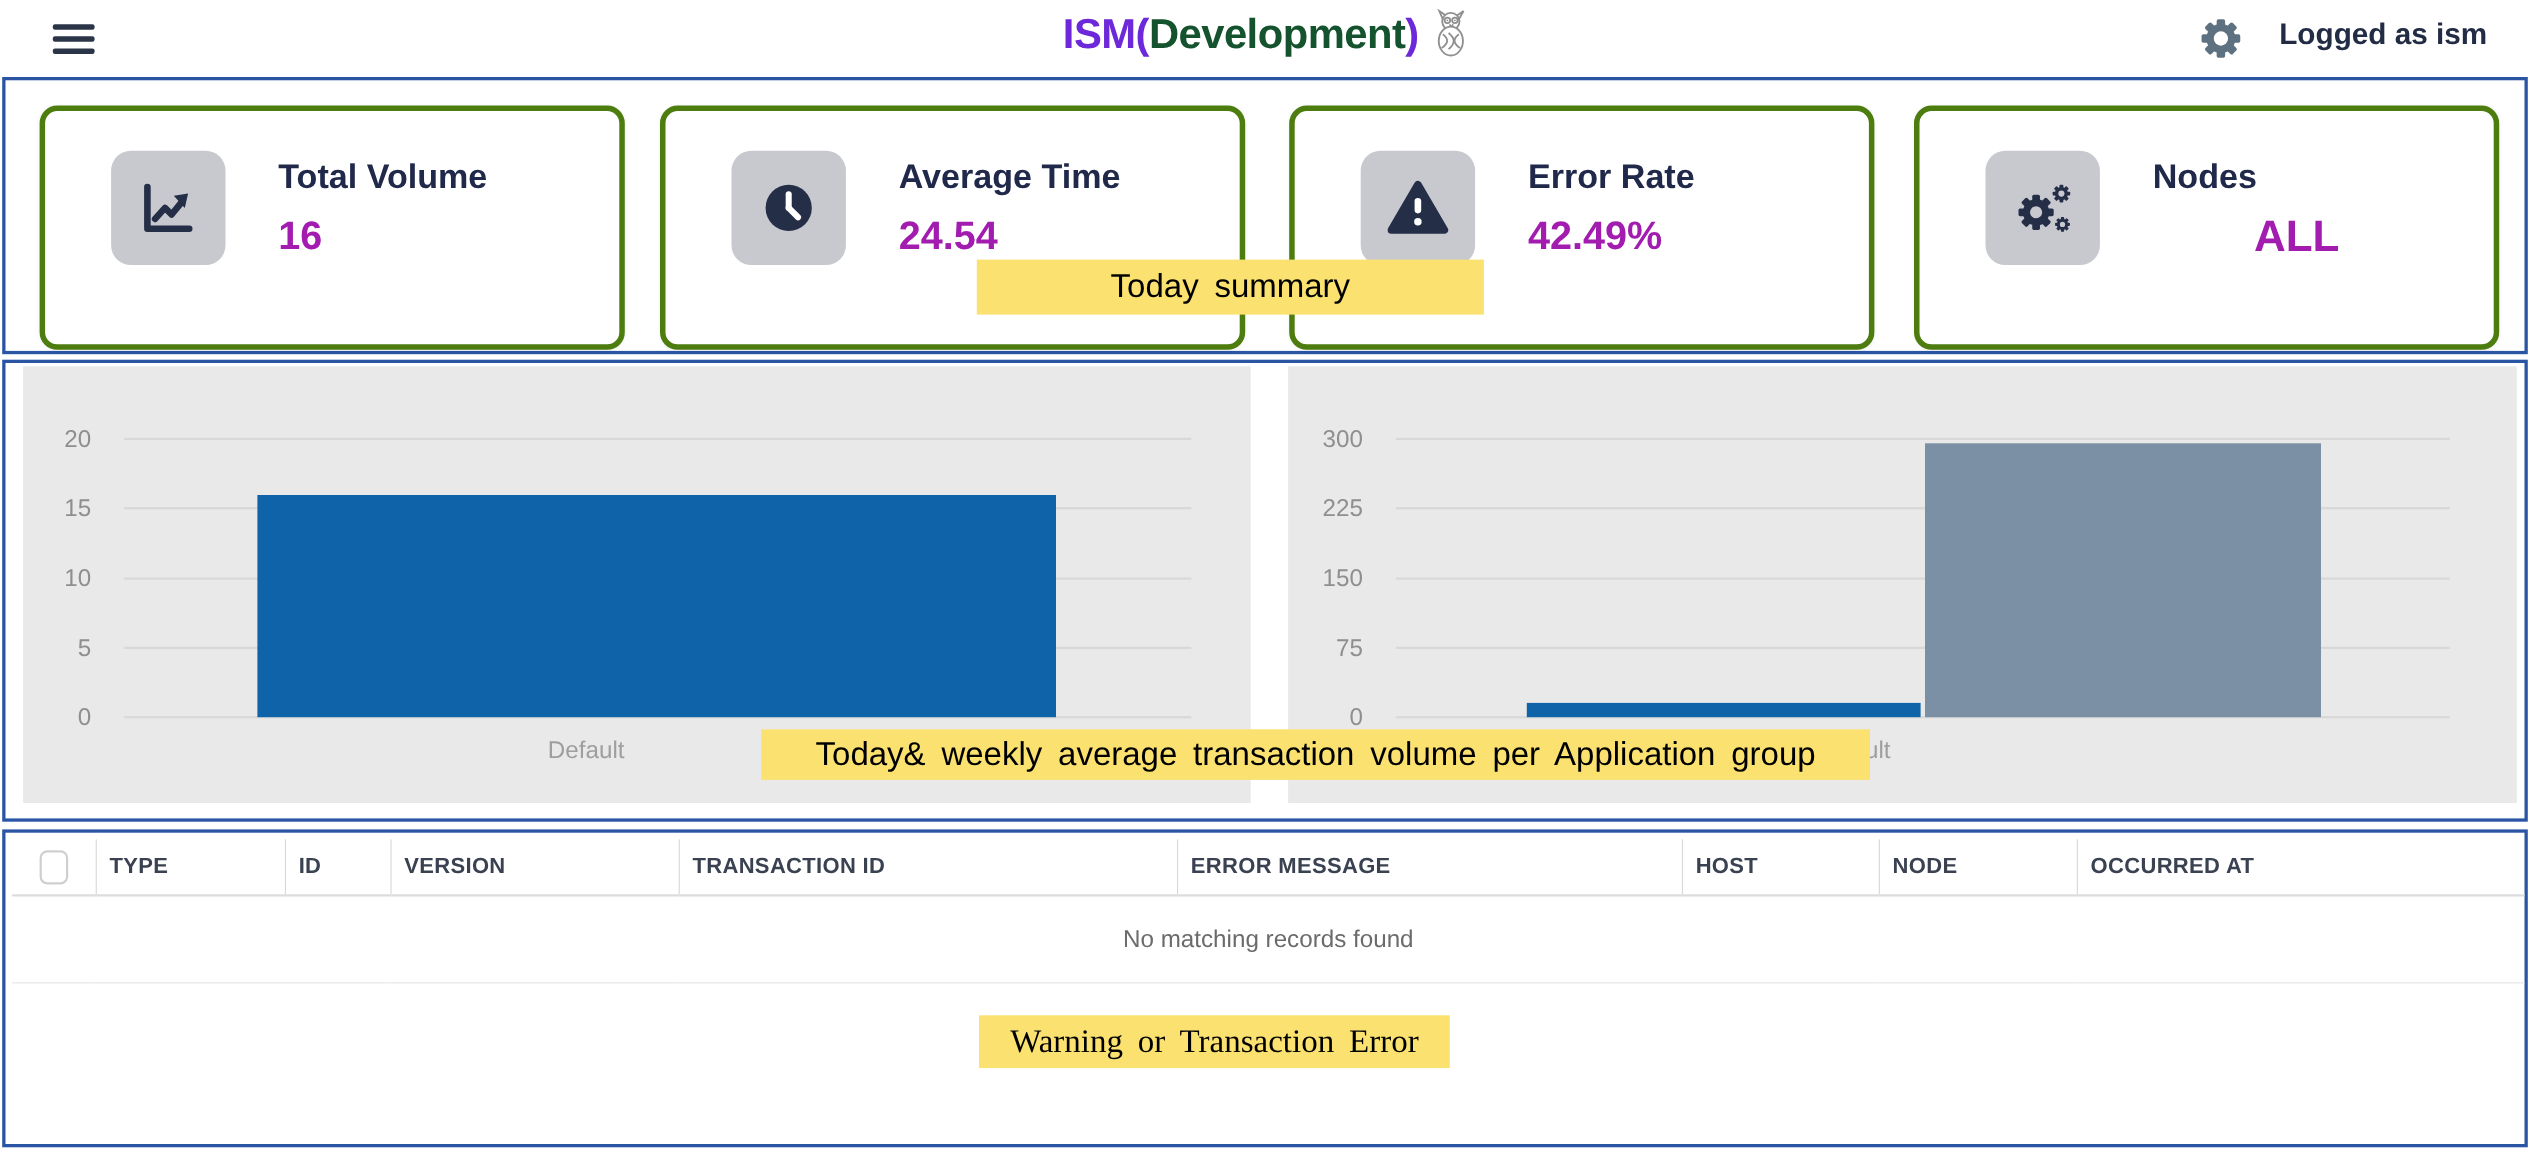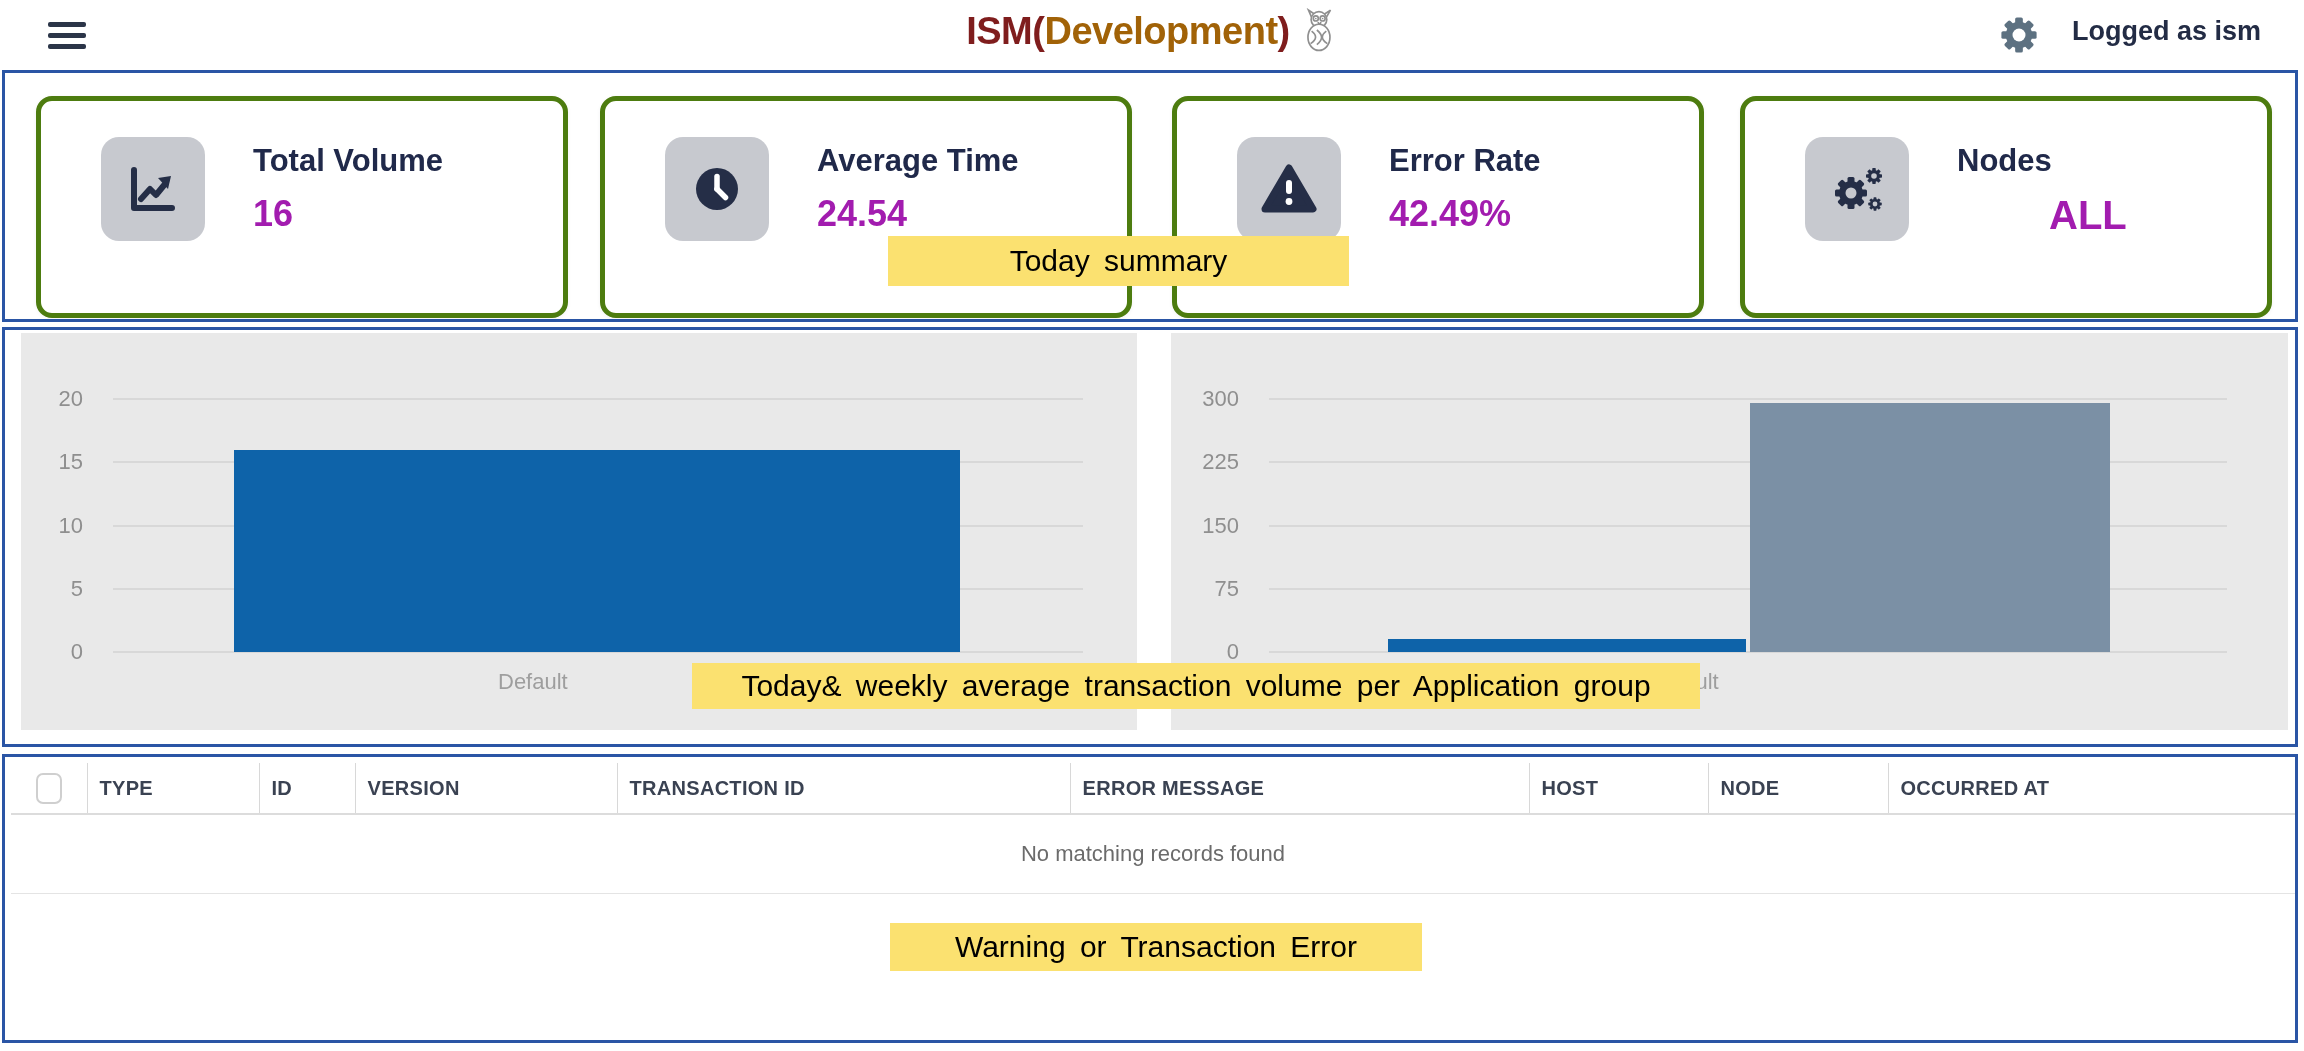--- a/index.html
+++ b/index.html
@@ -4,22 +4,22 @@
 <style>
   html,body{margin:0;padding:0;background:#fff;}
   .canvas{position:relative;width:2304px;height:1051px;background:#fff;
           font-family:"Liberation Sans",sans-serif;overflow:hidden;}
 
   
   .topbar{position:absolute;left:0;top:0;width:2304px;height:66px;background:#fff;}
   .hamburger{position:absolute;left:48px;top:22px;width:40px;height:34px;cursor:pointer;}
   .hamburger i{display:block;width:38px;height:5px;background:#2b3548;border-radius:2px;margin:0 0 6px 0;}
   .title{position:absolute;left:0;top:8px;width:2304px;text-align:center;font-size:38px;font-weight:bold;letter-spacing:-0.5px;}
-  .title .t-navy{color:#7f1d1d;text-align:center;}
-  .title .t-blue{color:#a16207;text-align:center;}
+  .title .t-navy{color:#6d28d9;text-align:center;}
+  .title .t-blue{color:#14532d;text-align:center;}
   .title .owl{display:inline-block;vertical-align:-8px;margin-left:2px;}
   .gear-btn{position:absolute;left:1998px;top:14px;width:42px;height:42px;cursor:pointer;}
   .logged{position:absolute;left:2072px;top:16px;font-size:27px;font-weight:bold;color:#232c45;}
 
   
   .sec{position:absolute;left:2px;width:2296px;border:3px solid #2a55a5;background:#fff;box-sizing:border-box;}
   .sec-summary{top:70px;height:252px;}
   .sec-charts{top:327px;height:420px;}
   .sec-table{top:754px;height:289px;}
 
@@ -31,21 +31,21 @@
   .card-text{position:absolute;left:212px;top:42px;}
   .card-label{font-size:31px;font-weight:bold;color:#20294a;}
   .card-value{font-size:36px;font-weight:bold;color:#a21caf;margin-top:14px;}
   .card-value.big-indent{padding-left:92px;font-size:40px;}
 
   
   .hl{position:absolute;background:#fbe170;color:#000;display:flex;align-items:center;justify-content:center;
       font-size:30px;font-weight:500;word-spacing:6px;z-index:30;}
   .hl-summary{left:888px;top:236px;width:461px;height:50px;}
   .hl-charts{left:692px;top:653px;width:1008px;height:46px;margin-top:10px;}
-  .hl-table{left:890px;top:923px;width:532px;height:48px;}
+  .hl-table{left:890px;top:923px;width:428px;height:48px;font-family:Liberation Serif, serif;}
 
   
   .chart-panel{position:absolute;top:333px;height:397px;background:#e9e9e9;}
   .chart-left{left:21px;width:1116px;}
   .chart-right{left:1171px;width:1117px;}
   .gridline{position:absolute;height:2px;background:#d8d8d8;}
   .ytick{position:absolute;height:28px;line-height:28px;text-align:right;font-size:22px;color:#8f8f8f;}
   .bar{position:absolute;}
   .xlabel{position:absolute;text-align:left;font-size:22px;color:#9e9e9e;}
 

